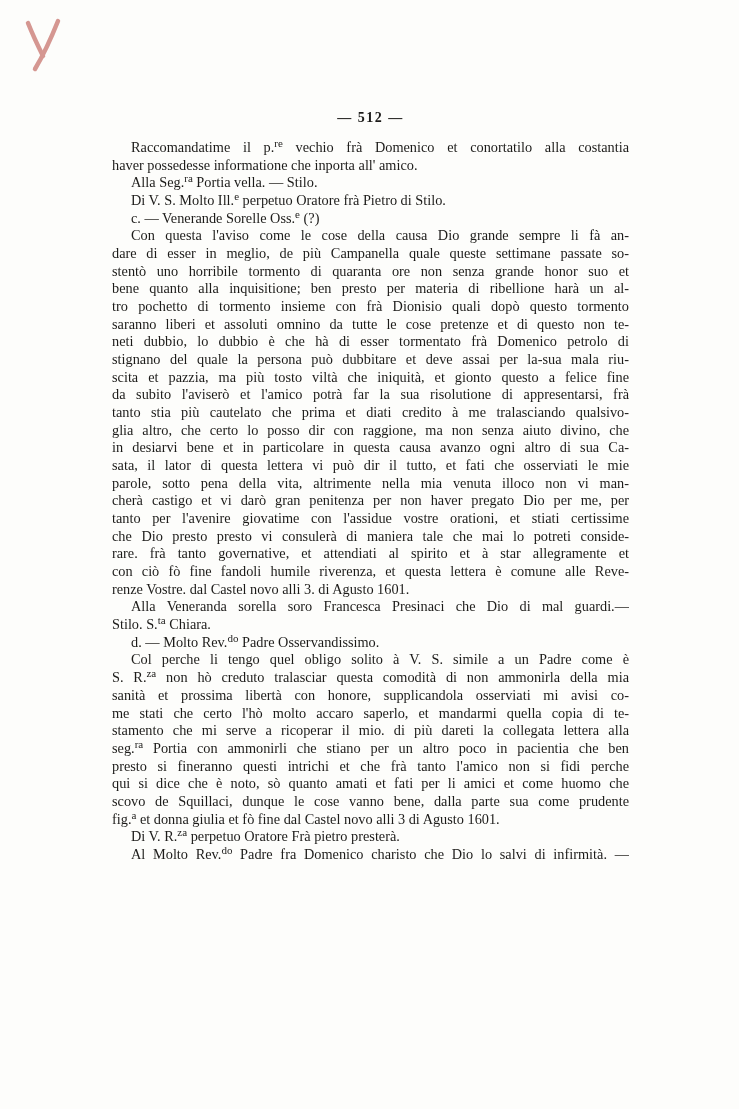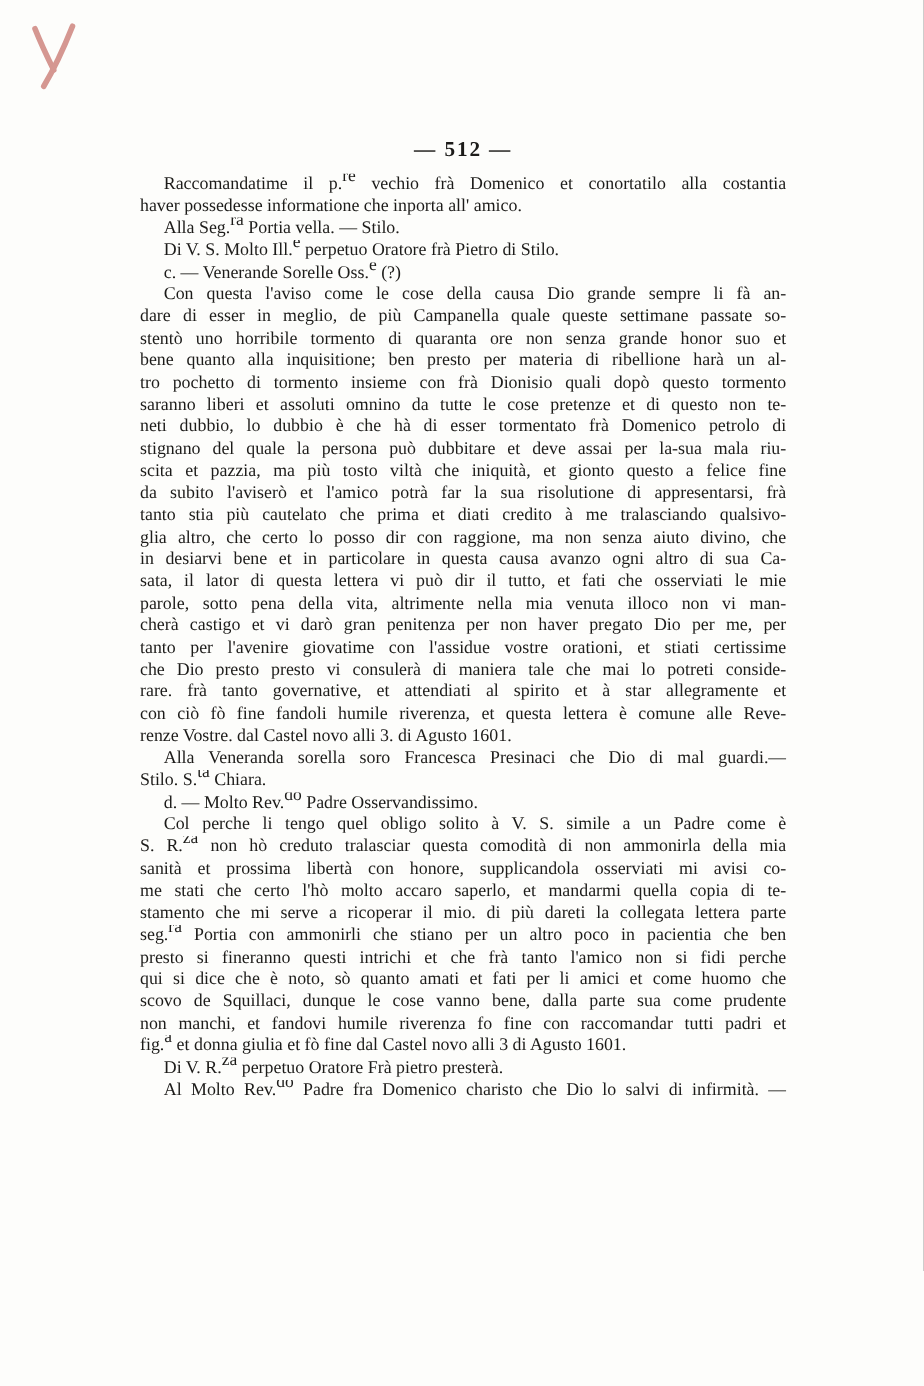--- a/index.html
+++ b/index.html
@@ -18,21 +18,21 @@
     margin:0 auto;
   }
   .red-marks{
     position:absolute;left:17px;top:16px;
     opacity:.55;
   }
   .page-number{
     position:absolute;
     left:112px;top:110px;width:517px;
     text-align:center;
-    font-size:17px;
+    font-size:14px;
     font-weight:bold;
     letter-spacing:1.5px;
     color:var(--ink);
   }
   .letter-body{
     position:absolute;
     left:112px;top:139px;width:517px;
     font-size:14.3px;
     line-height:17.67px;
     color:var(--ink);
@@ -43,21 +43,21 @@
     white-space:normal;
     overflow:hidden;
   }
   .line.j{
     text-align:justify;
     -moz-text-align-last:justify;
     text-align-last:justify;
   }
   .line.i{ text-indent:19px; }
   .line sup{
-    font-size:14px;
+    font-size:11px;
     line-height:0;
     vertical-align:0.45em;
     letter-spacing:0;
   }
 </style>
 </head>
 <body>
 
 <div class="page">
 
@@ -95,24 +95,23 @@
       <div class="line j">rare. frà tanto governative, et attendiati al spirito et à star allegramente et</div>
       <div class="line j">con ciò fò fine fandoli humile riverenza, et questa lettera è comune alle Reve-</div>
       <div class="line">renze Vostre. dal Castel novo alli 3. di Agusto 1601.</div>
       <div class="line j i">Alla Veneranda sorella soro Francesca Presinaci che Dio di mal guardi.—</div>
       <div class="line">Stilo. S.<sup>ta</sup> Chiara.</div>
       <div class="line i">d. — Molto Rev.<sup>do</sup> Padre Osservandissimo.</div>
       <div class="line j i">Col perche li tengo quel obligo solito à V. S. simile a un Padre come è</div>
       <div class="line j">S. R.<sup>za</sup> non hò creduto tralasciar questa comodità di non ammonirla della mia</div>
       <div class="line j">sanità et prossima libertà con honore, supplicandola osserviati mi avisi co-</div>
       <div class="line j">me stati che certo l'hò molto accaro saperlo, et mandarmi quella copia di te-</div>
-      <div class="line j">stamento che mi serve a ricoperar il mio. di più dareti la collegata lettera parte</div>
+      <div class="line j">stamento che mi serve a ricoperar il mio. di più dareti la collegata lettera alla</div>
       <div class="line j">seg.<sup>ra</sup> Portia con ammonirli che stiano per un altro poco in pacientia che ben</div>
       <div class="line j">presto si fineranno questi intrichi et che frà tanto l'amico non si fidi perche</div>
       <div class="line j">qui si dice che è noto, sò quanto amati et fati per li amici et come huomo che</div>
       <div class="line j">scovo de Squillaci, dunque le cose vanno bene, dalla parte sua come prudente</div>
-      <div class="line j">non manchi, et fandovi humile riverenza fo fine con raccomandar tutti padri et</div>
       <div class="line">fig.<sup>a</sup> et donna giulia et fò fine dal Castel novo alli 3 di Agusto 1601.</div>
       <div class="line i">Di V. R.<sup>za</sup> perpetuo Oratore Frà pietro presterà.</div>
       <div class="line j i">Al Molto Rev.<sup>do</sup> Padre fra Domenico charisto che Dio lo salvi di infirmità. —</div>
     </div>
 
 </div>
 
 </body></html>

